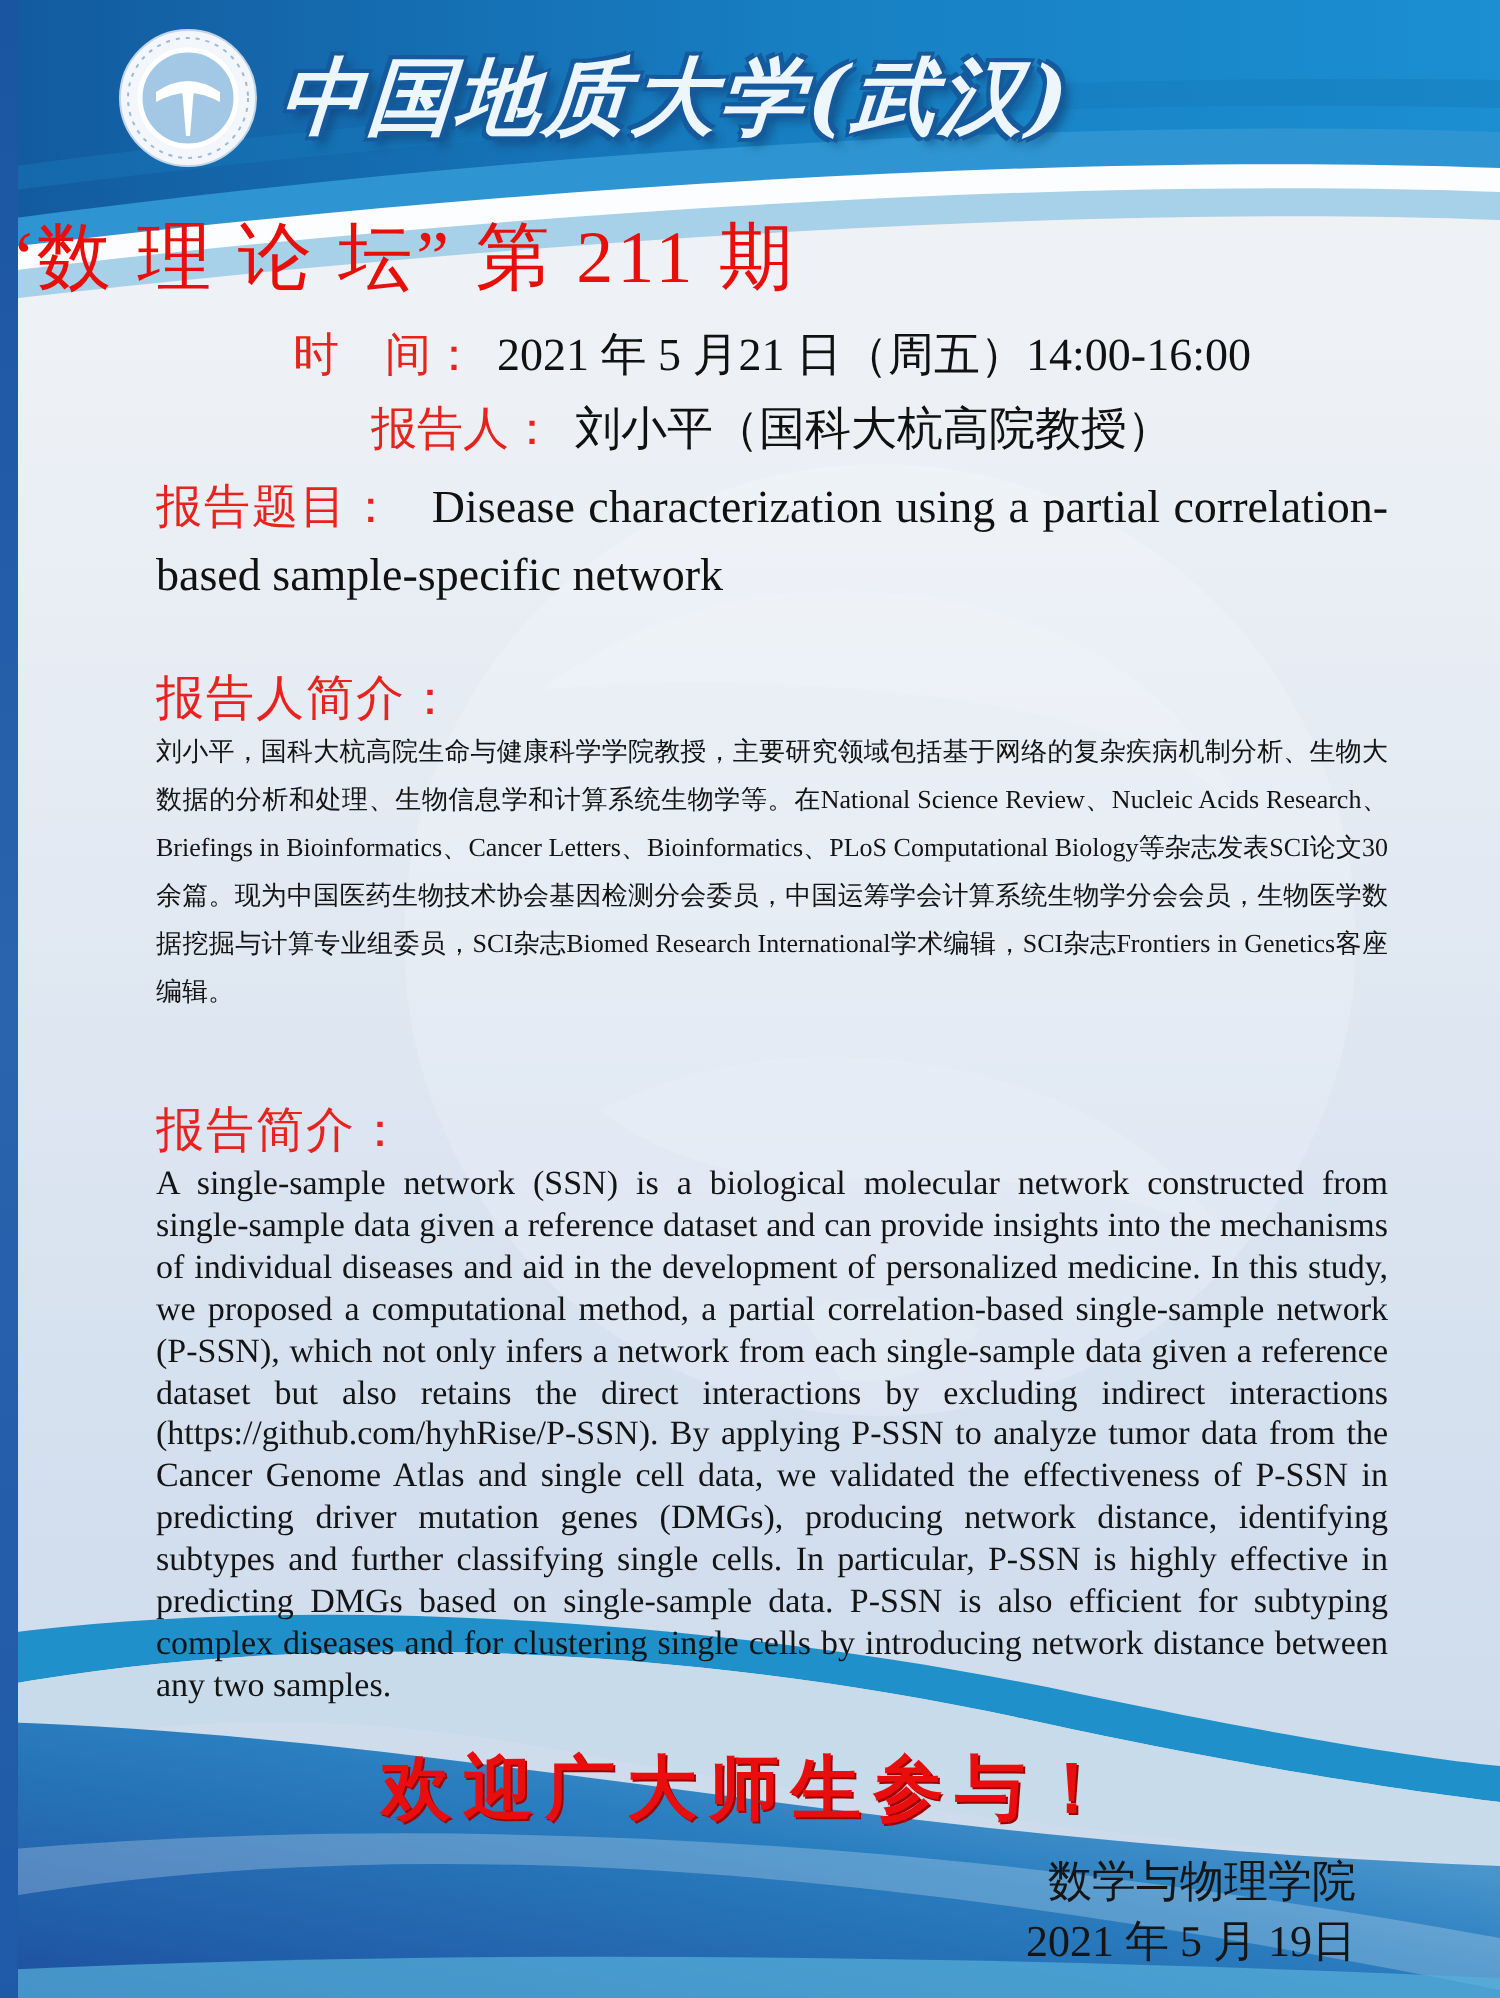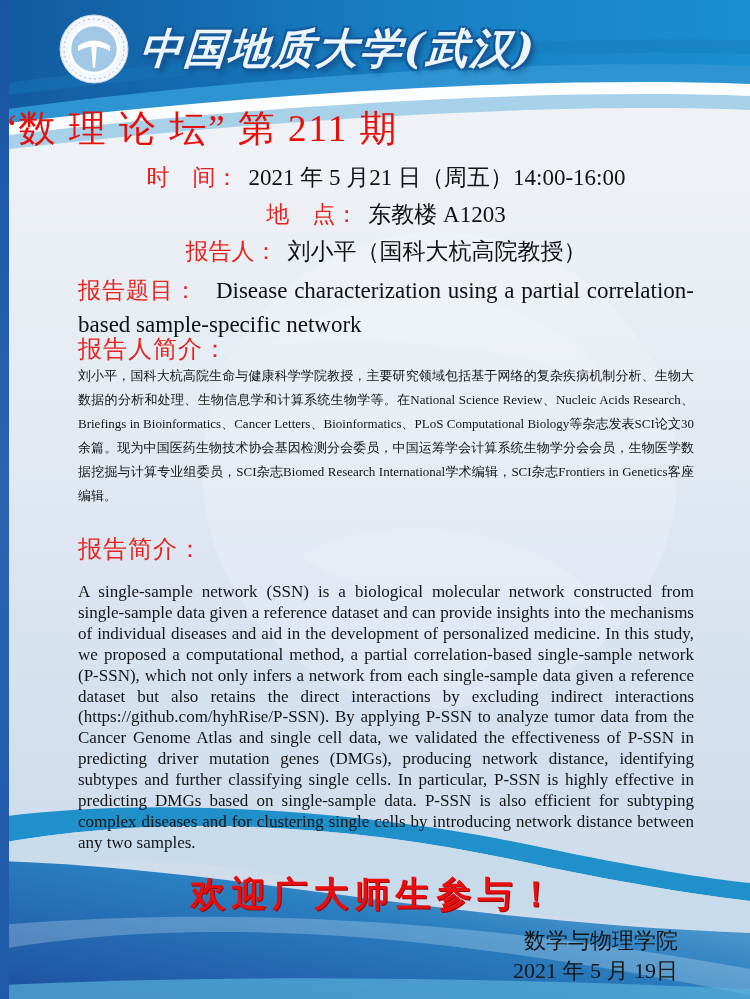--- a/index.html
+++ b/index.html
@@ -25,21 +25,21 @@
     position:absolute;left:0;top:104px;width:100%;z-index:4;
     text-align:left;font-size:37px;letter-spacing:2px;color:#e80f0b;
   }
   .info{position:absolute;left:78px;top:159px;width:616px;z-index:4;font-size:23px;color:#111;}
   .info .row{line-height:37px;white-space:nowrap;text-align:center;}
   .info .row.topic{white-space:normal;line-height:34px;margin-top:4px;text-align:justify;}
   .info .lbl{color:#e8231d;margin-right:10px;}
   .info .row.topic .val{margin-left:8px;}
   .section-heading{position:absolute;left:78px;z-index:4;font-size:24px;color:#e8231d;letter-spacing:1px;}
   .bio-heading{top:333px;}
-  .abs-heading{top:533px;}
+  .abs-heading{top:549px;}
   .para{position:absolute;left:78px;width:616px;margin:0;z-index:4;color:#141414;text-align:justify;}
   .bio-para{top:364px;font-size:13px;line-height:24px;}
   .abs-para{top:582px;font-size:17px;line-height:20.9px;}
   .footer-waves{position:absolute;left:0;bottom:0;z-index:3;display:block;}
   .welcome{
     position:absolute;left:0;top:871px;width:100%;z-index:5;text-align:center;
     font-size:35px;font-weight:bold;letter-spacing:6px;color:#e90d0d;
     font-family:"DejaVu Serif","Liberation Serif",serif;
     text-shadow:1px 1px 0 #9c0404;
   }
@@ -86,23 +86,20 @@
     <path d="M250,430 Q300,415 340,440 Q310,470 270,465 Z" fill="rgba(255,255,255,0.30)"></path>
   </svg>
 
   <div class="title">“数 理 论 坛” 第 211 期</div>
 
   <div class="info">
     <div class="row">
       <span class="lbl">时　间：</span><span class="val">2021 年 5 月21 日（周五）14:00-16:00</span>
     </div>
     <div class="row">
-      <span class="lbl">地　点：</span><span class="val">东教楼 A1203</span>
-    </div>
-    <div class="row">
       <span class="lbl">报告人：</span><span class="val">刘小平（国科大杭高院教授）</span>
     </div>
     <div class="row topic">
       <span class="lbl">报告题目：</span><span class="val">Disease characterization using a partial correlation-based sample-specific network</span>
     </div>
   </div>
 
   <div class="section-heading bio-heading">报告人简介：</div>
   <p class="para bio-para">刘小平，国科大杭高院生命与健康科学学院教授，主要研究领域包括基于网络的复杂疾病机制分析、生物大数据的分析和处理、生物信息学和计算系统生物学等。在National Science Review、Nucleic Acids Research、Briefings in Bioinformatics、Cancer Letters、Bioinformatics、PLoS Computational Biology等杂志发表SCI论文30余篇。现为中国医药生物技术协会基因检测分会委员，中国运筹学会计算系统生物学分会会员，生物医学数据挖掘与计算专业组委员，SCI杂志Biomed Research International学术编辑，SCI杂志Frontiers in Genetics客座编辑。</p>
 

